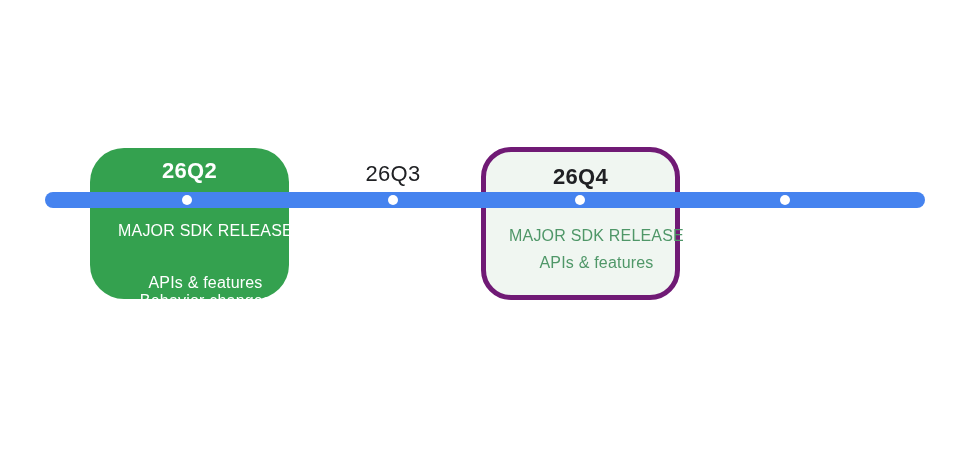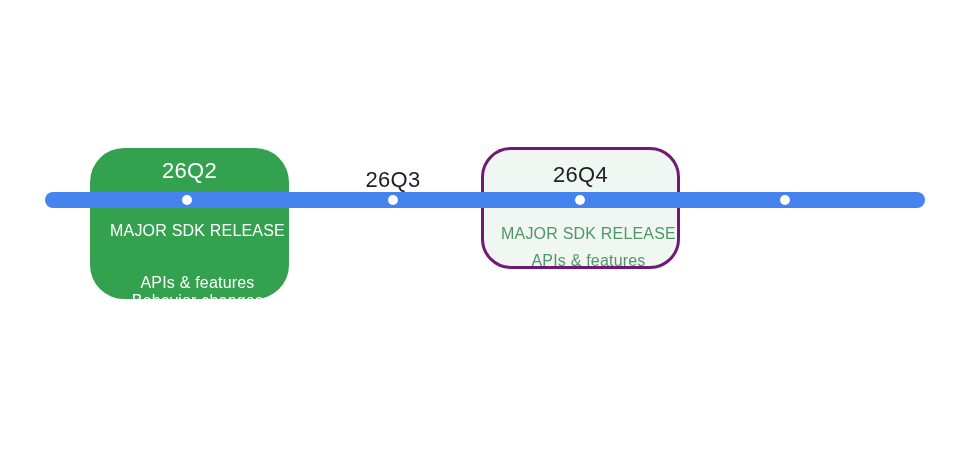--- a/index.html
+++ b/index.html
@@ -56,41 +56,41 @@
     width: 199px;
     height: 151px;
     border-radius: 34px;
     background: #34A14F;
     color: #ffffff;
   }
   .card-outlined {
     left: 481px;
     top: 147px;
     width: 199px;
-    height: 122px;
+    height: 153px;
     border-radius: 30px;
     background: #F0F6F1;
-    border: 3px solid #701a75;
+    border: 5px solid #701a75;
     color: #4F9768;
   }
 
   .card-title {
     position: absolute;
     left: 0;
     width: 100%;
     font-size: 22px;
-    font-weight: 400;
+    font-weight: 700;
     letter-spacing: 0.3px;
   }
   .card-filled .card-title { top: 10px; color: #ffffff; }
   .card-outlined .card-title { top: 12px; color: #202124; }
 
   .card-line {
     position: absolute;
-    left: 8px;
+    left: 16px;
     width: 100%;
     font-size: 16px;
     font-weight: 400;
     letter-spacing: 0.2px;
     white-space: nowrap;
     text-align: center;
   }
   .card-filled .line-1 { top: 74px; }
   .card-filled .line-2 { top: 100px; margin-top: 44px; }
   .card-filled .line-3 { top: 126px; }
@@ -101,21 +101,20 @@
   .quarter-label {
     position: absolute;
     top: 161px;
     width: 120px;
     text-align: center;
     font-size: 22px;
     font-weight: 500;
     color: #202124;
     letter-spacing: 0.3px;
     z-index: 1;
-    margin-top: 6px;
   }
   .label-q3 { left: 333px; }
   .label-q1 { left: 725px; }
 </style>
 </head>
 <body>
 
 <div class="canvas">
 
   <div class="timeline-bar"></div>

